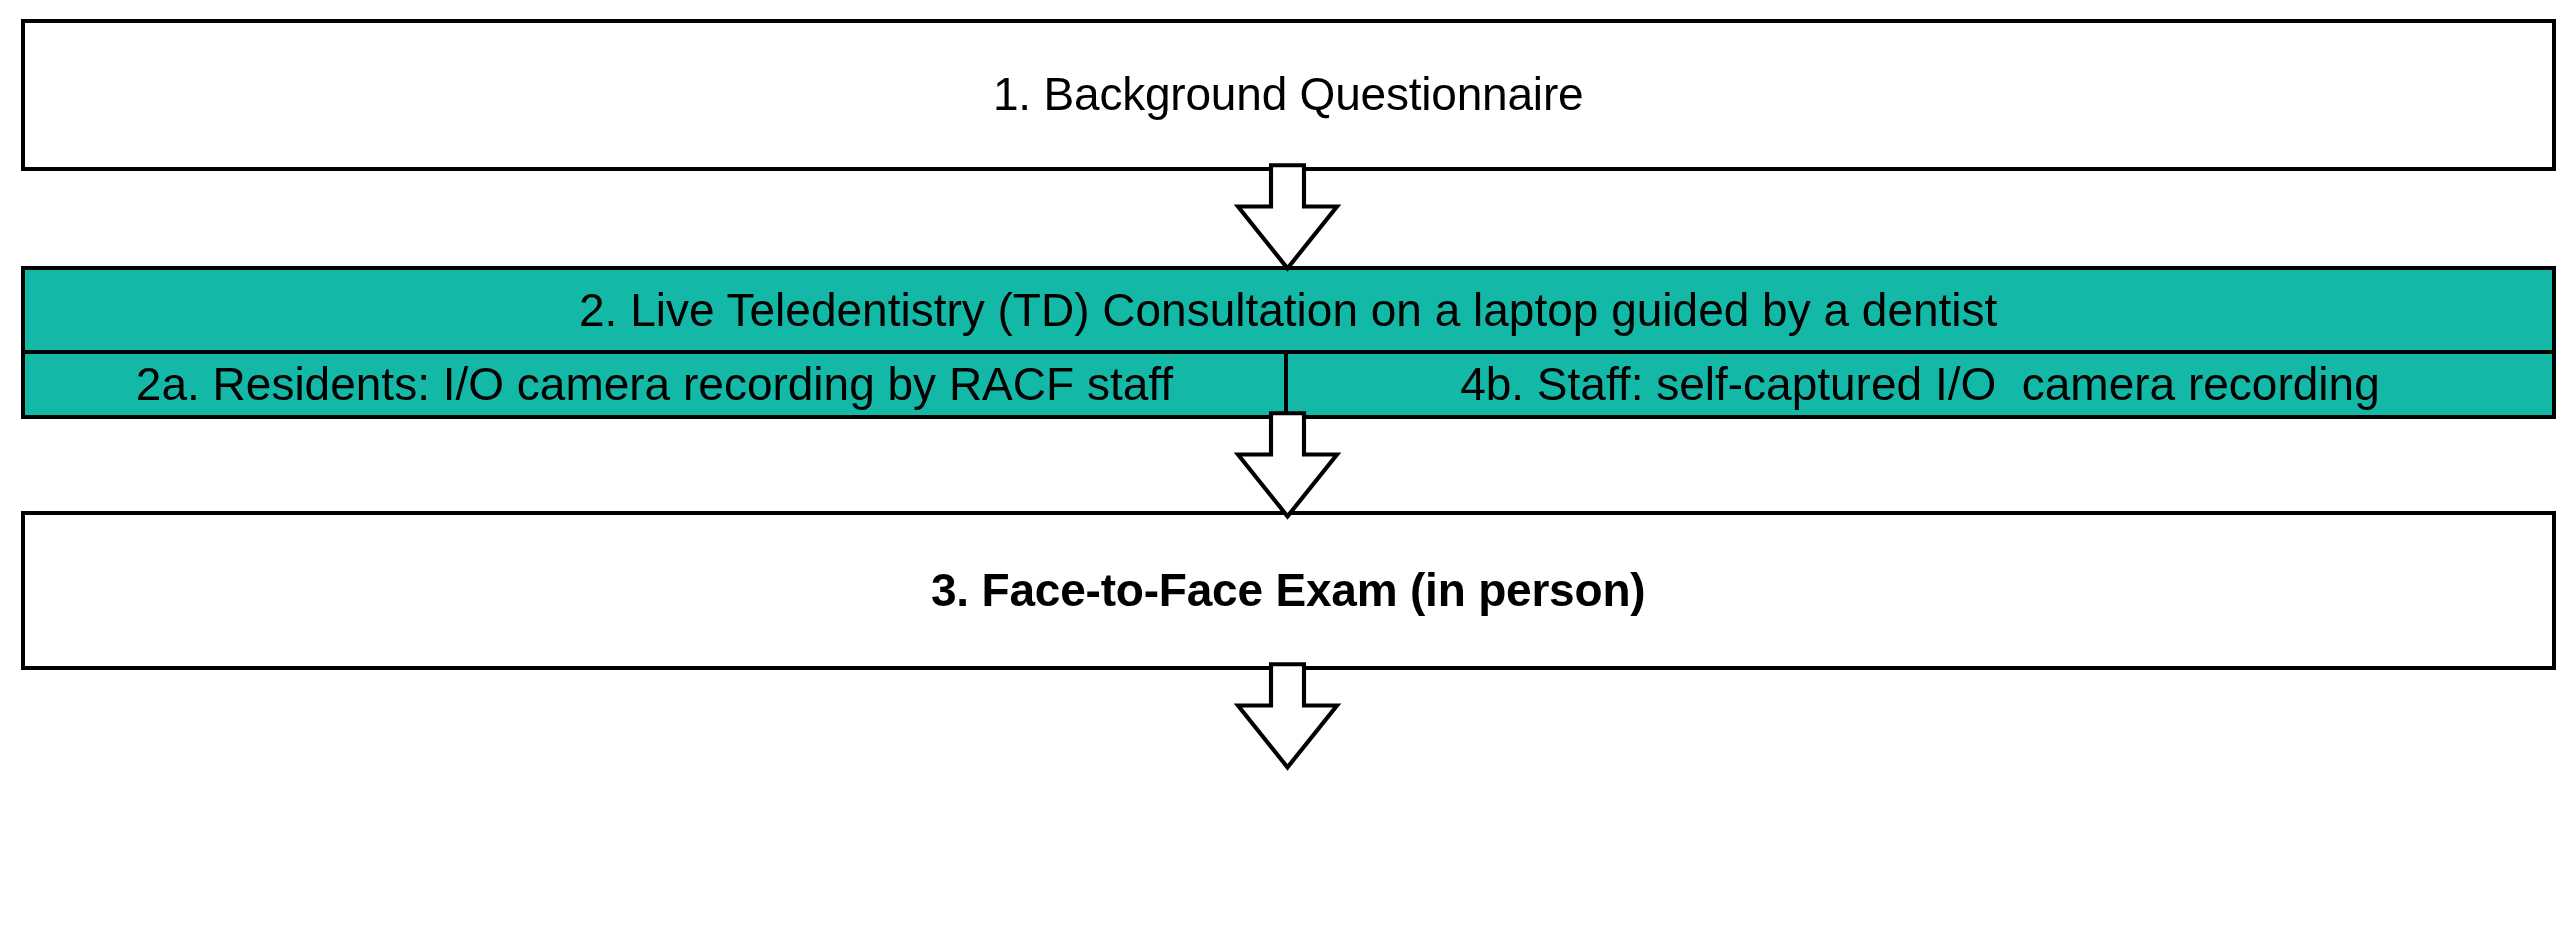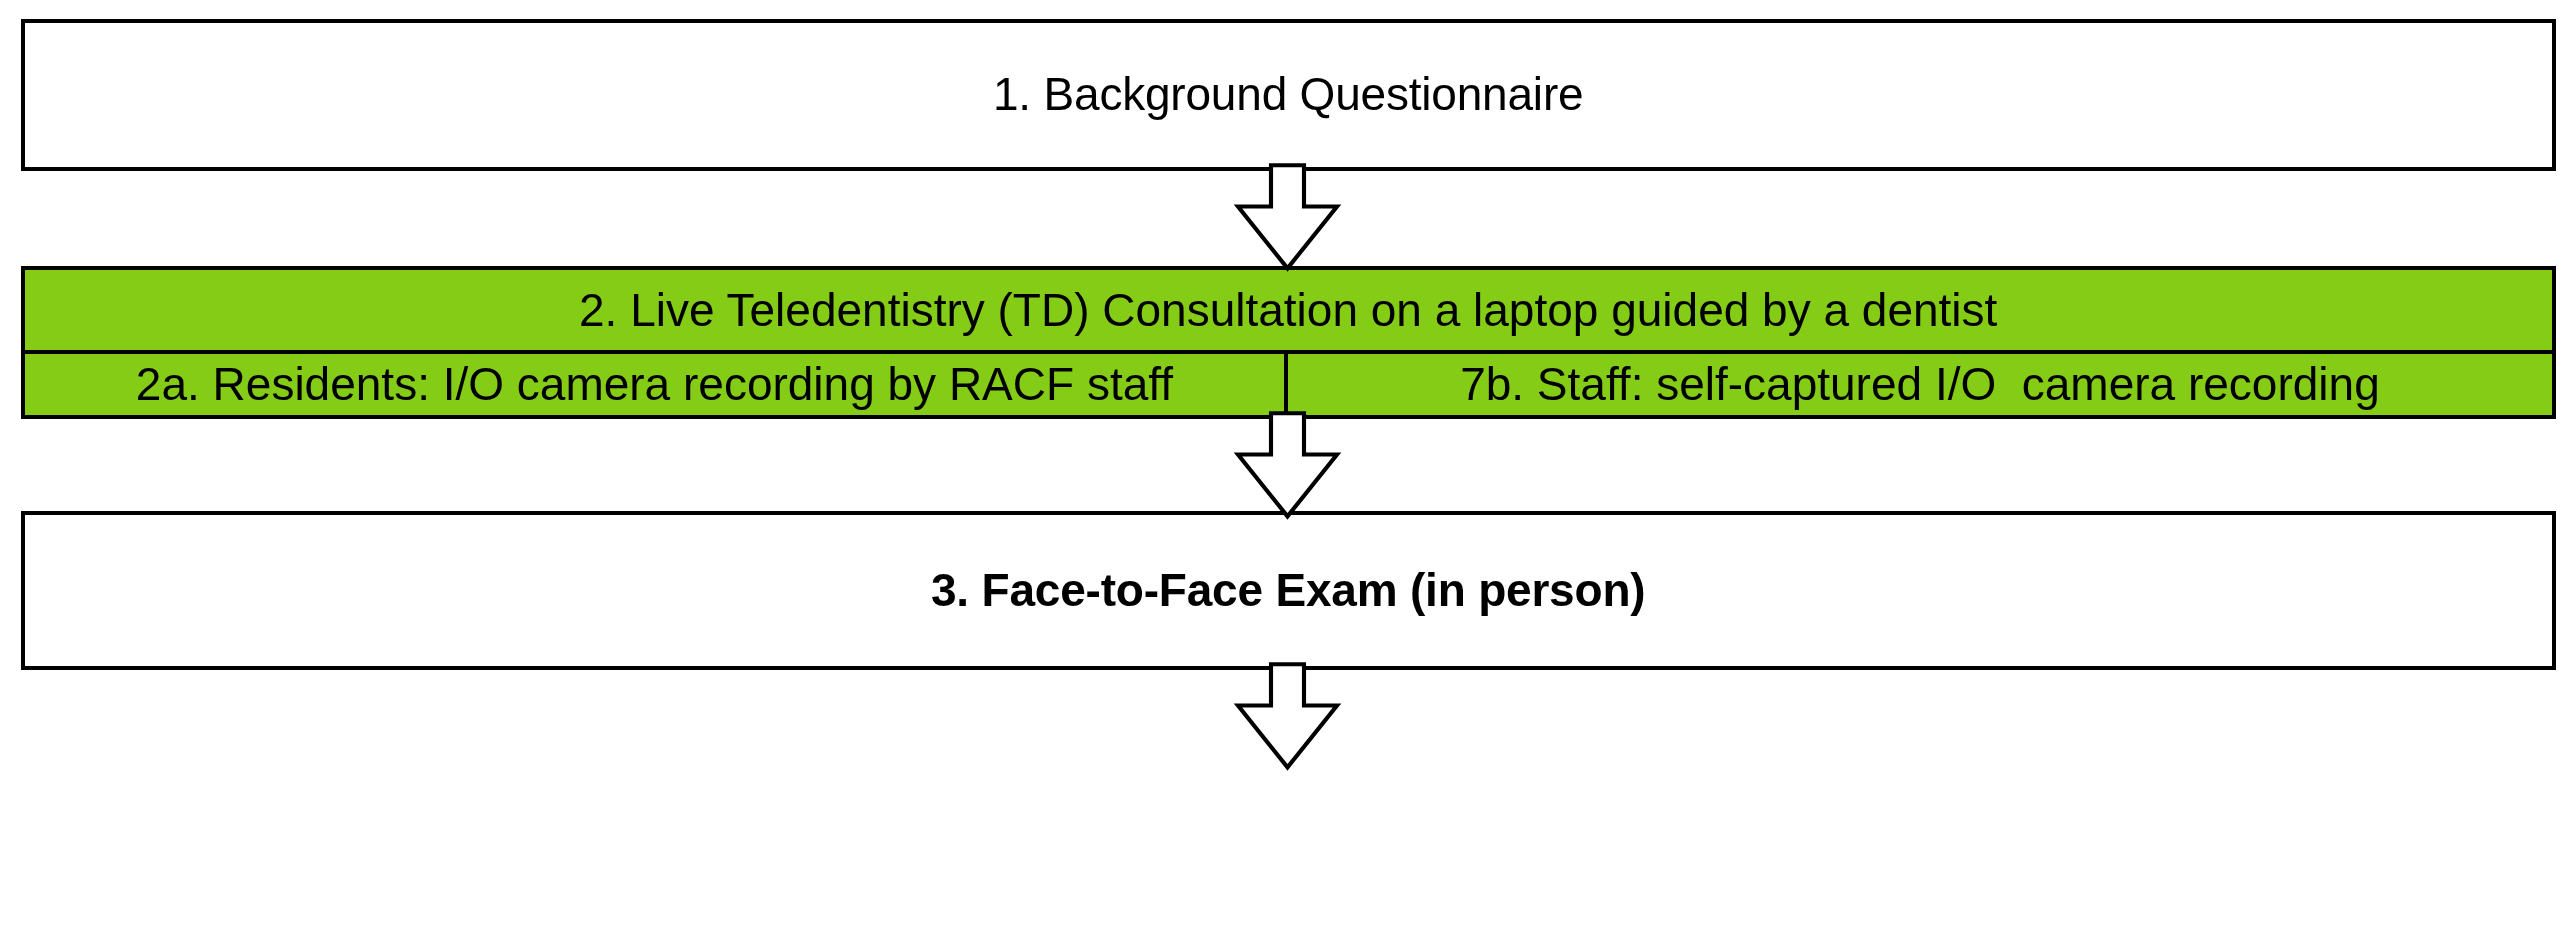--- a/index.html
+++ b/index.html
@@ -58,21 +58,21 @@
 
   
   #box-teledentistry-consultation {
     position: absolute;
     left: 20.7px;
     top: 266px;
     width: 2535px;
     height: 153px;
     box-sizing: border-box;
     border: 4.1px solid #000000;
-    background: #84cc16;
+    background: #14b8a6;
     display: flex;
     flex-direction: column;
     z-index: 2;
   }
 
   #box-teledentistry-consultation .td-header {
     flex: 0 0 84px;
     display: flex;
     align-items: center;
     justify-content: center;
@@ -171,21 +171,21 @@
       <span class="box-label">2. Live Teledentistry (TD) Consultation on a laptop guided by a dentist</span>
     </div>
 
     <div class="td-split-row">
 
       <div class="td-cell" id="td-cell-residents">
         <span class="box-label">2a. Residents: I/O camera recording by RACF staff</span>
       </div>
 
       <div class="td-cell" id="td-cell-staff">
-        <span class="box-label">7b. Staff: self-captured I/O  camera recording</span>
+        <span class="box-label">4b. Staff: self-captured I/O  camera recording</span>
       </div>
 
     </div>
   </div>
 
   <div class="flow-arrow" id="arrow-2-to-3">
     <svg width="165" height="106" viewBox="0 0 200 128" aria-hidden="true">
       <polygon points="80,0 120,0 120,50 160,50 100,125 40,50 80,50"></polygon>
     </svg>
   </div>

